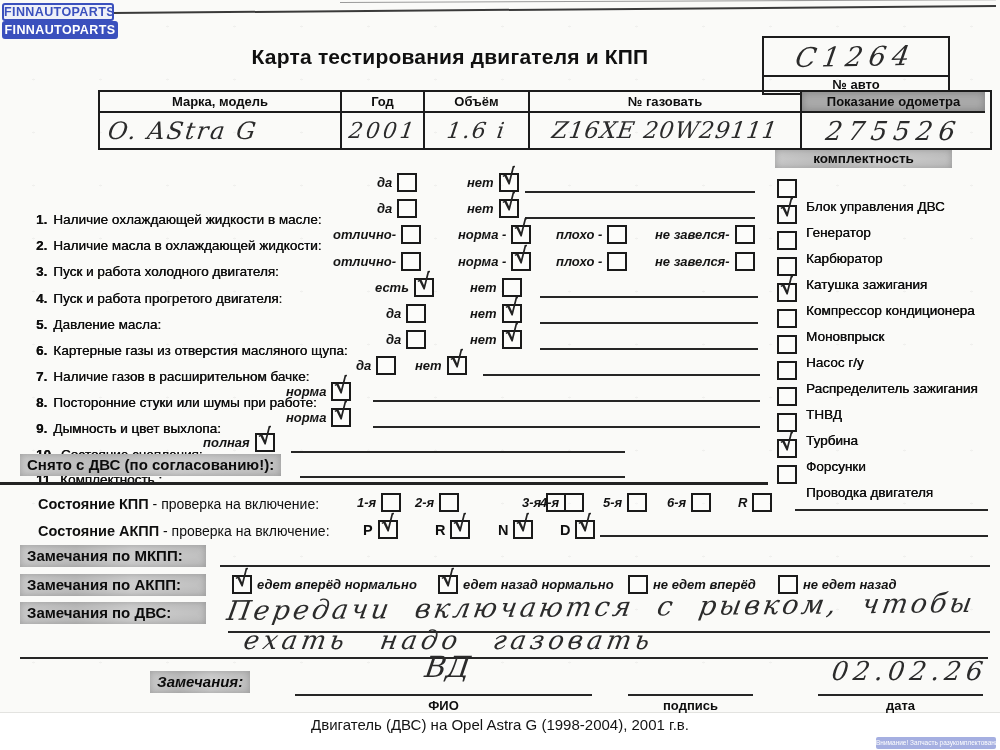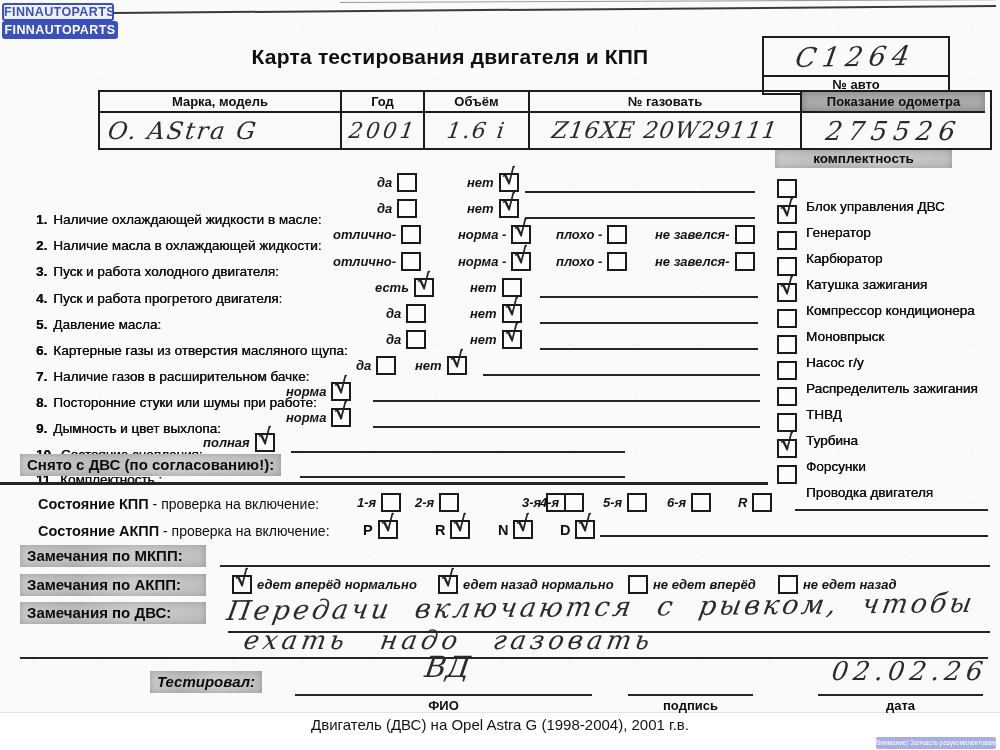--- a/index.html
+++ b/index.html
@@ -449,21 +449,21 @@
         <span class="opt-label">не едет назад</span>
       </span>
     </div>
 
   <div class="remark-shade shade" style="top:602px">Замечания по ДВС:</div>
   <div class="hand dvs-note1">Передачи включаются с рывком, чтобы</div>
   <div class="rule" style="left:228px;top:631px;width:762px"></div>
   <div class="hand dvs-note2">ехать надо газовать</div>
   <div class="rule" style="left:20px;top:657px;width:968px"></div>
 
-  <div class="shade tested-shade">Тестировал:</div>
+  <div class="shade tested-shade">Замечания:</div>
   <div class="hand fio-value">ВД</div>
   <div class="hand date-value">02.02.26</div>
   <div class="rule" style="left:295px;top:694px;width:297px"></div>
   <div class="rule" style="left:628px;top:694px;width:125px"></div>
   <div class="rule" style="left:818px;top:694px;width:165px"></div>
   <div class="sig-label" style="left:295px;width:297px">ФИО</div>
   <div class="sig-label" style="left:628px;width:125px">подпись</div>
   <div class="sig-label" style="left:818px;width:165px">дата</div>
 
 </div>

